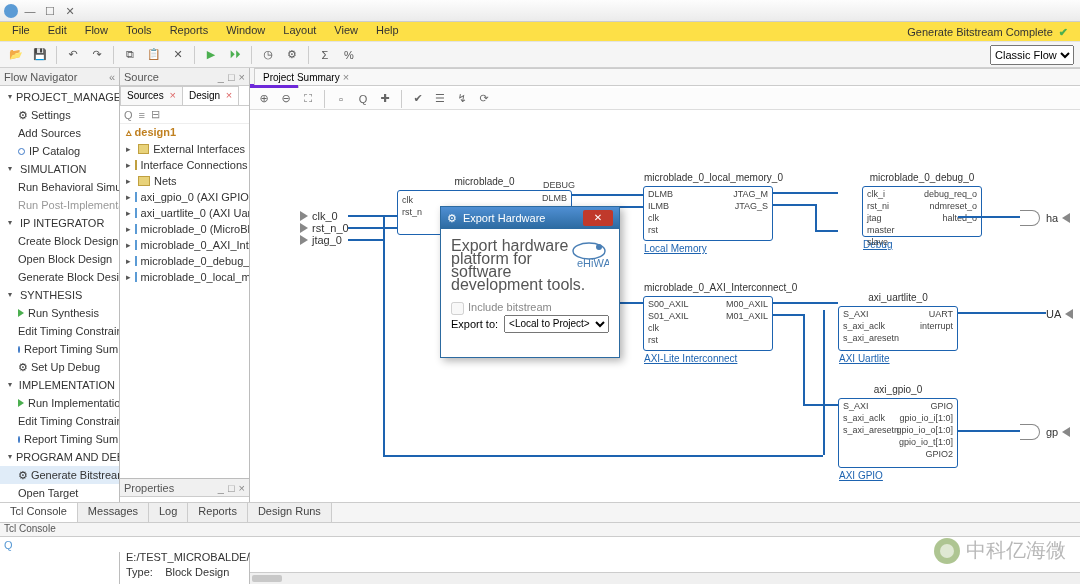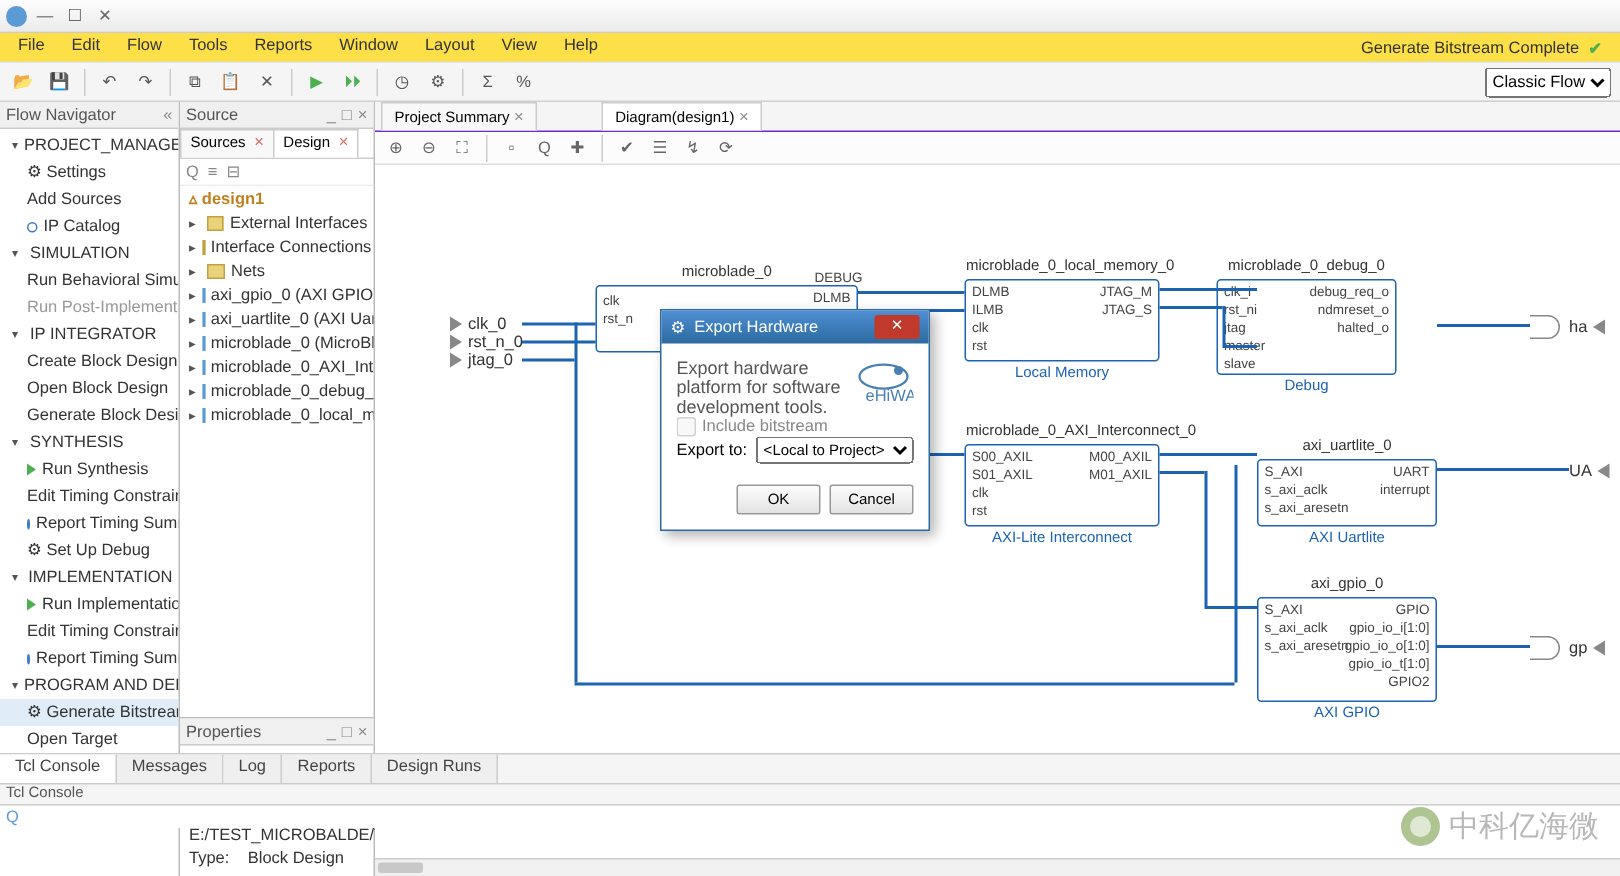--- a/index.html
+++ b/index.html
@@ -43,30 +43,30 @@
 .src-tree { flex:1; overflow:hidden; }
 .src-item { display:flex; align-items:center; padding:2px 4px 2px 6px; gap:4px; white-space:nowrap; overflow:hidden; color:#333; }
 .src-item .ex { color:#555;font-size:9px;width:8px; }
 .src-item .fold { width:12px;height:10px;background:#e8d27a;border:1px solid #c0a040; }
 .src-item .mod { width:10px;height:10px;background:#b8d8f0;border:1px solid #5b9bd5; }
 .src-item.root { color:#c08020; font-weight:bold; }
 .propbox { border-top:1px solid #bcbcbc; }
 .propbox .body { padding:4px 6px; line-height:15px; color:#333; }
 .propbox .body .lbl{font-weight:bold;}
 .center { flex:1; display:flex; flex-direction:column; position:relative; }
-.ctr-tabs { height:20px; display:flex; border-bottom:1px solid #6d28d9; padding-left:4px; background:#f5f5f5; }
+.ctr-tabs { height:20px; display:flex; border-bottom:4px solid #6d28d9; padding-left:4px; background:#f5f5f5;flex-direction:column; }
 .ctr-tabs .tab { padding:2px 8px; border:1px solid #ccc; border-bottom:none; background:#f8f8f8; margin-right:-1px; font-size:10px; display:flex; align-items:center; gap:3px;}
 .ctr-tabs .tab.active { background:#fff;margin-left:44px; }
 .ctr-tabs .tab .x{color:#888;}
 .diag-tb { height:22px; border-bottom:1px solid #ddd; display:flex; align-items:center; padding:0 6px; gap:6px; color:#666; background:#fcfcfc;}
 .diag-tb .zb{width:16px;height:16px;display:flex;align-items:center;justify-content:center;}
 .canvas { flex:1; background:#fff; position:relative; overflow:hidden; }
 .block { position:absolute; border:1.5px solid #1d63b0; background:#fff; border-radius:3px; }
 .block .title { position:absolute; top:-15px; left:0; right:0; text-align:center; color:#333; font-size:10px; }
-.block .subtitle { position:absolute; bottom:-14px; left:0; right:0; text-align:center; color:#1d63b0; font-size:10px; }
+.block .subtitle { position:absolute; bottom:-14px; left:0; right:0; text-align:left; color:#1d63b0; font-size:10px;text-decoration:underline; }
 .bigtitle { font-size:16px; color:#4a6fa5; font-weight:600; }
 .port { position:absolute; font-size:9px; color:#444; white-space:nowrap; }
 .port.l { left:4px; }
 .port.r { right:4px; text-align:right; }
 .wire { position:absolute; background:#1d63b0; }
 .wire.h { height:1.5px; }
 .wire.v { width:1.5px; }
 .extport { position:absolute; display:flex; align-items:center; gap:4px; font-size:9px; color:#333; }
 .extport .tri { width:0;height:0;border-top:5px solid transparent;border-bottom:5px solid transparent;border-left:8px solid #888;}
 .extport.out .tri { border-left:none; border-right:8px solid #888; }
@@ -79,21 +79,21 @@
 .btabs .bt.active{background:#fff;}
 .tclbl { position:absolute; left:0; right:0; bottom:32px; height:14px; padding:0 4px; color:#555; background:#f5f5f5; border-top:1px solid #ccc; font-size:10px;}
 .tclinp { position:absolute; left:0; right:0; bottom:46px; height:16px; border-top:1px solid #ccc; display:flex; align-items:center; padding:0 4px; gap:4px; background:#fff; }
 .tclinp .mag { color:#5b9bd5; }
 .tclinp input { flex:1; border:none; outline:none; font-size:11px; }
 .btabs, .tclbl, .tclinp { display:flex; }
 .modal { position:absolute; left:440px; top:206px; width:180px; background:#fff; border:1px solid #2c6aa0; box-shadow:3px 3px 8px rgba(0,0,0,0.3); z-index:50; }
 .modal .mtitle { height:22px; background:linear-gradient(180deg,#4f8fd3,#2c6aa0); color:#fff; display:flex; align-items:center; padding:0 6px; gap:6px; font-size:11px;}
 .modal .mtitle .mx { margin-left:auto; background:#c0392b; color:#fff; width:30px; height:16px; text-align:center; line-height:16px; border-radius:2px; font-size:10px;}
 .modal .mbody { padding:10px; }
-.modal .desc { color:#555; font-size:12px; line-height:13px; }
+.modal .desc { color:#555; font-size:16px; line-height:13px; margin-bottom:10px; }
 .modal .logo2 { float:right; width:40px;height:30px; }
 .modal .chk { color:#888; font-size:10px; margin:6px 0 14px; }
 .modal .chk input { vertical-align:middle; margin-right:4px;}
 .modal .row { display:flex; align-items:center; gap:6px; font-size:10px; margin-bottom:14px;}
 .modal .row select { flex:1; height:18px; font-size:10px;}
 .modal .btns { display:flex; justify-content:flex-end; gap:6px; }
 .modal .btns button { width:56px; height:20px; font-size:10px; background:linear-gradient(180deg,#fdfdfd,#e2e2e2); border:1px solid #999; border-radius:2px; }
 .watermark { position:absolute; right:14px; bottom:20px; display:flex; align-items:center; gap:6px; opacity:0.6; z-index:60;}
 .watermark .wm-icon { width:26px;height:26px;border-radius:50%;background:#7aa04a; position:relative;}
 .watermark .wm-icon::after{content:"";position:absolute;inset:6px;border-radius:50%;background:#fff;opacity:.6;}
@@ -323,21 +323,21 @@
         <div class="title">microblade_0_local_memory_0</div>
         <div class="subtitle">Local Memory</div>
         <span class="port l" style="top:2px">DLMB</span>
         <span class="port l" style="top:14px">ILMB</span>
         <span class="port l" style="top:26px">clk</span>
         <span class="port l" style="top:38px">rst</span>
         <span class="port r" style="top:2px">JTAG_M</span>
         <span class="port r" style="top:14px">JTAG_S</span>
       </div>
 
-      <div class="block" style="left:561px;top:76px;width:120px;height:64px">
+      <div class="block" style="left:612px;top:76px;width:120px;height:51px">
         <div class="title">microblade_0_debug_0</div>
         <div class="subtitle">Debug</div>
         <span class="port l" style="top:2px">clk_i</span>
         <span class="port l" style="top:14px">rst_ni</span>
         <span class="port l" style="top:26px">jtag</span>
         <span class="port l" style="top:38px">master</span>
         <span class="port l" style="top:50px">slave</span>
         <span class="port r" style="top:2px">debug_req_o</span>
         <span class="port r" style="top:14px">ndmreset_o</span>
         <span class="port r" style="top:26px">halted_o</span>
@@ -447,23 +447,19 @@
         <circle cx="30" cy="8" r="3" fill="#4a7fb5"></circle>
         <text x="8" y="28" font-size="7" fill="#4a7fb5">eHiWAY</text>
       </svg>
     <div class="desc">Export hardware platform for software development tools.</div>
     <div style="clear:both"></div>
     <label class="chk"><input type="checkbox" disabled="" style=""><span>Include bitstream</span></label>
     <div class="row">
       <span>Export to:</span>
       <select><option>&lt;Local to Project&gt;</option></select>
     </div>
-    <div class="btns">
-      <button>OK</button>
-      <button>Cancel</button>
-    </div>
   </div>
 </div>
 
 <div class="watermark">
   <div class="wm-icon"></div>
   <div class="wm-txt">中科亿海微</div>
 </div>
 
 </body></html>

